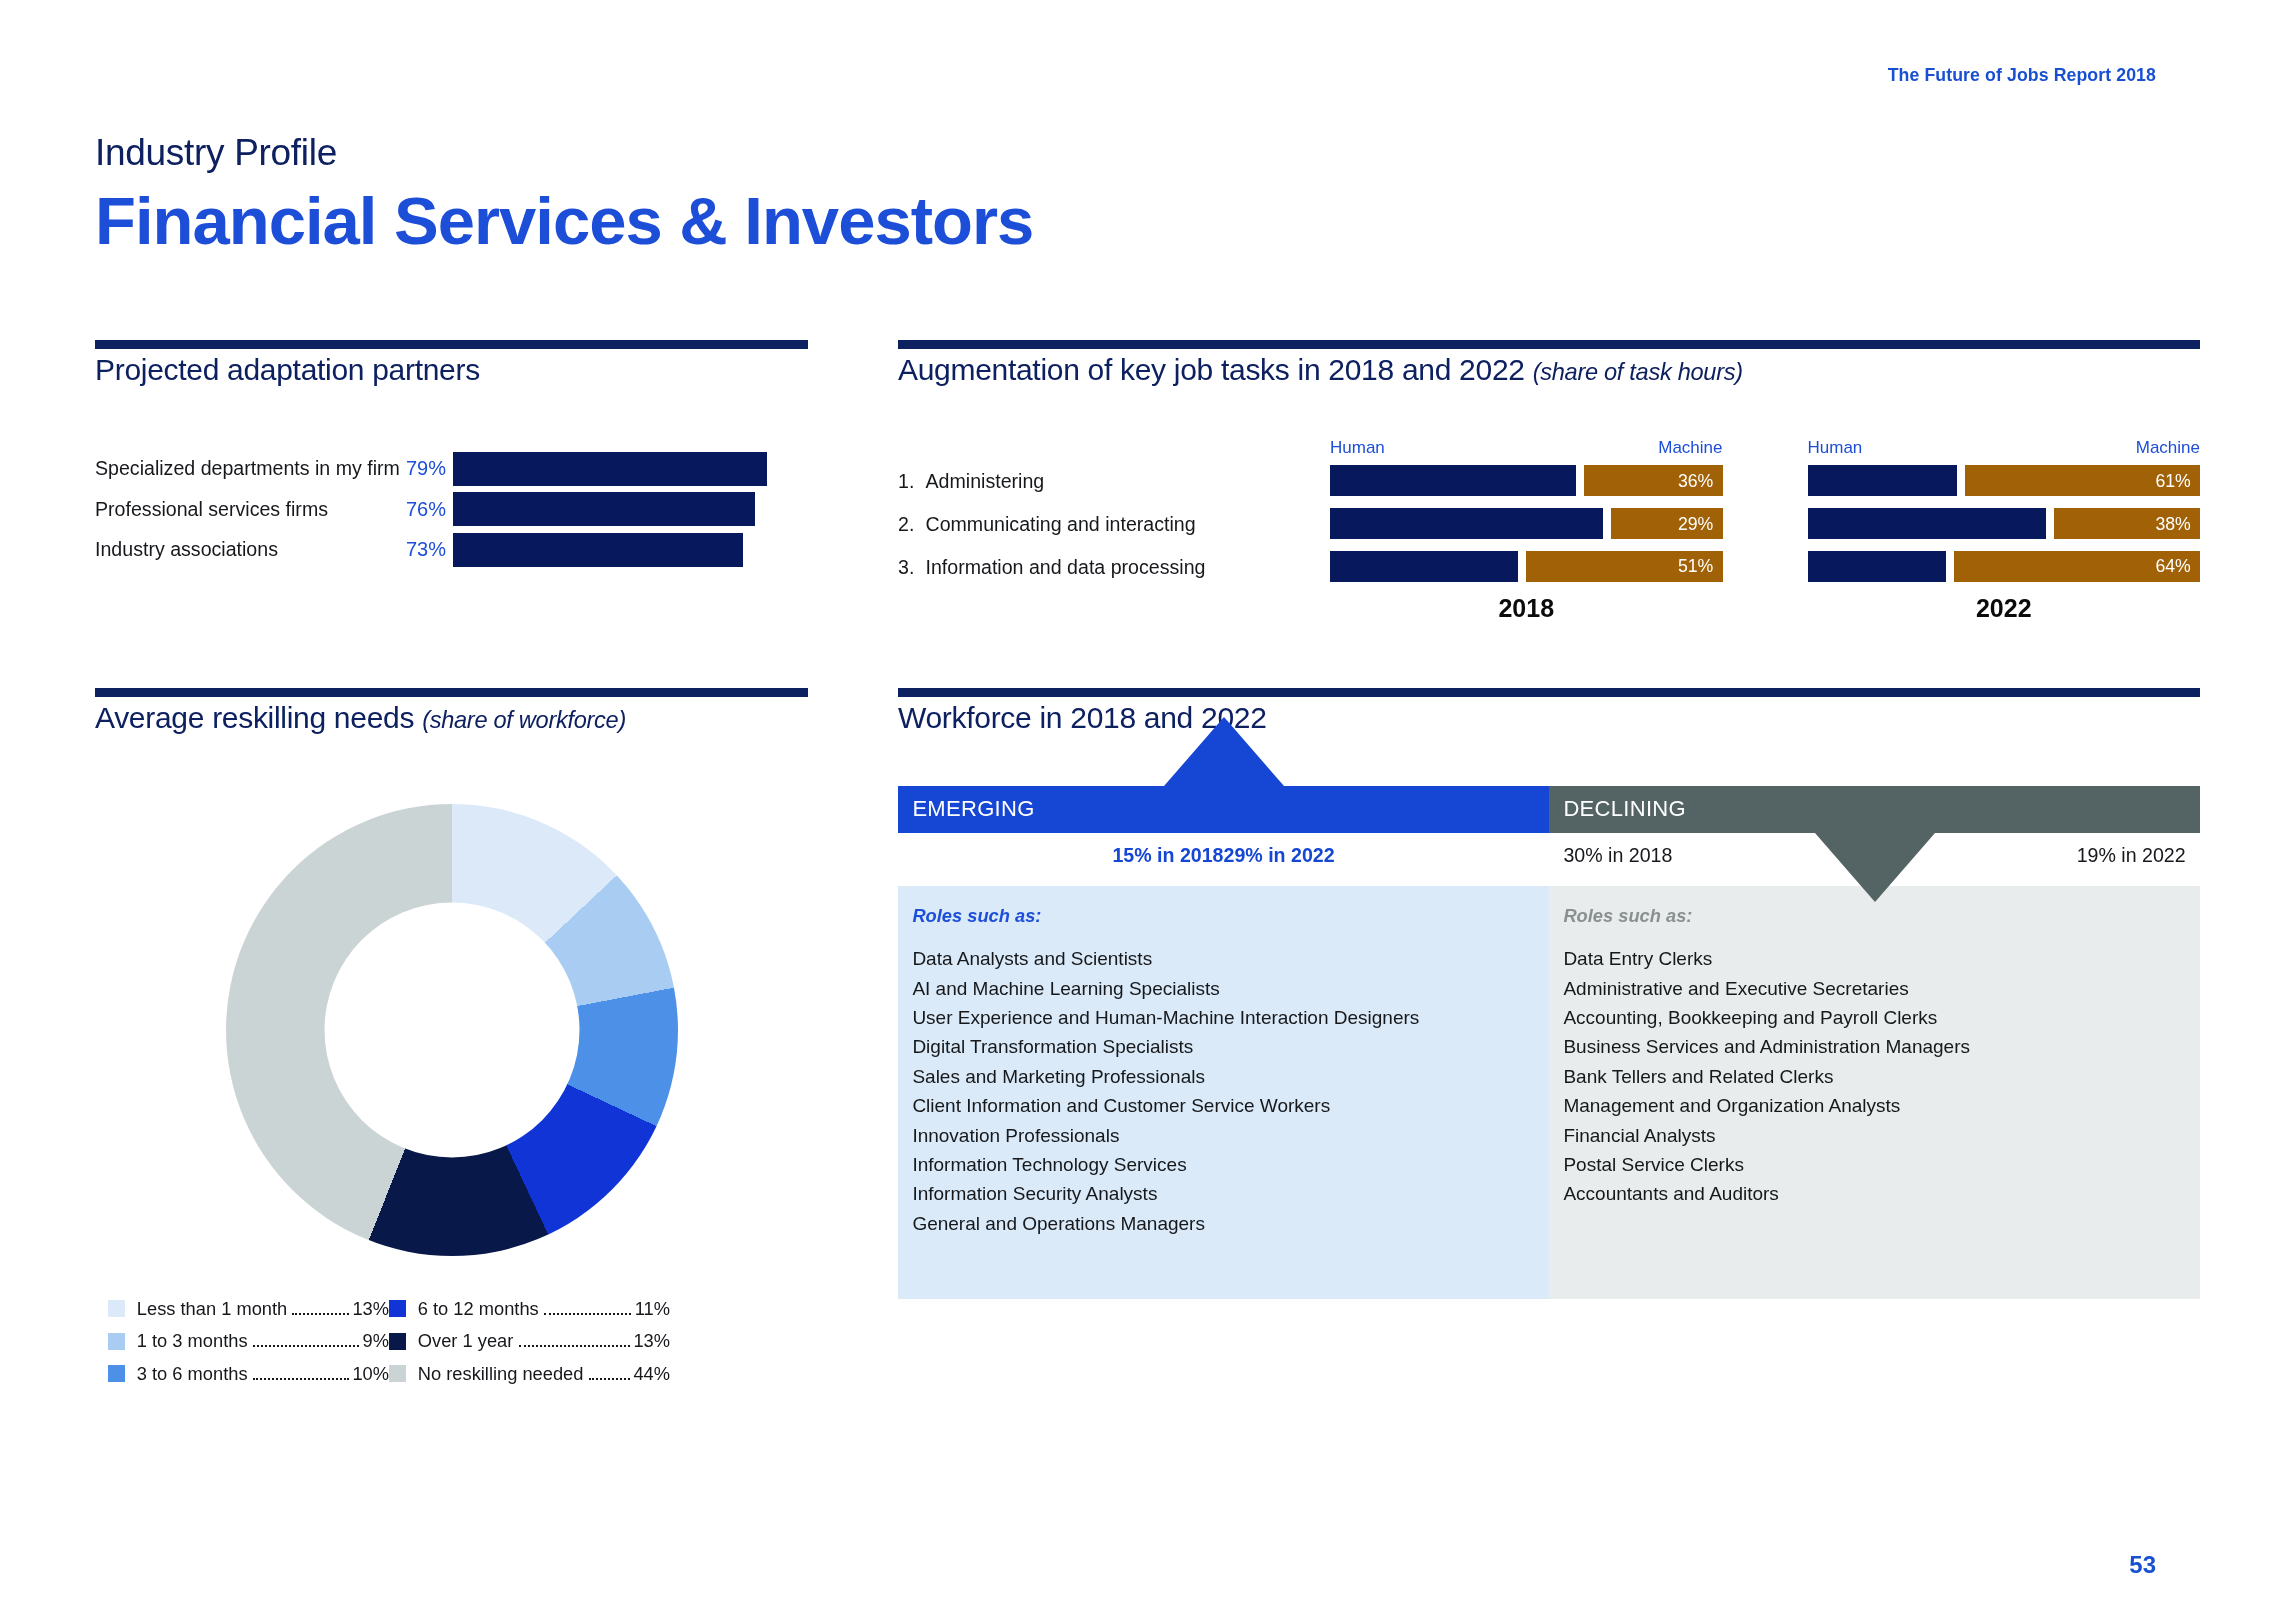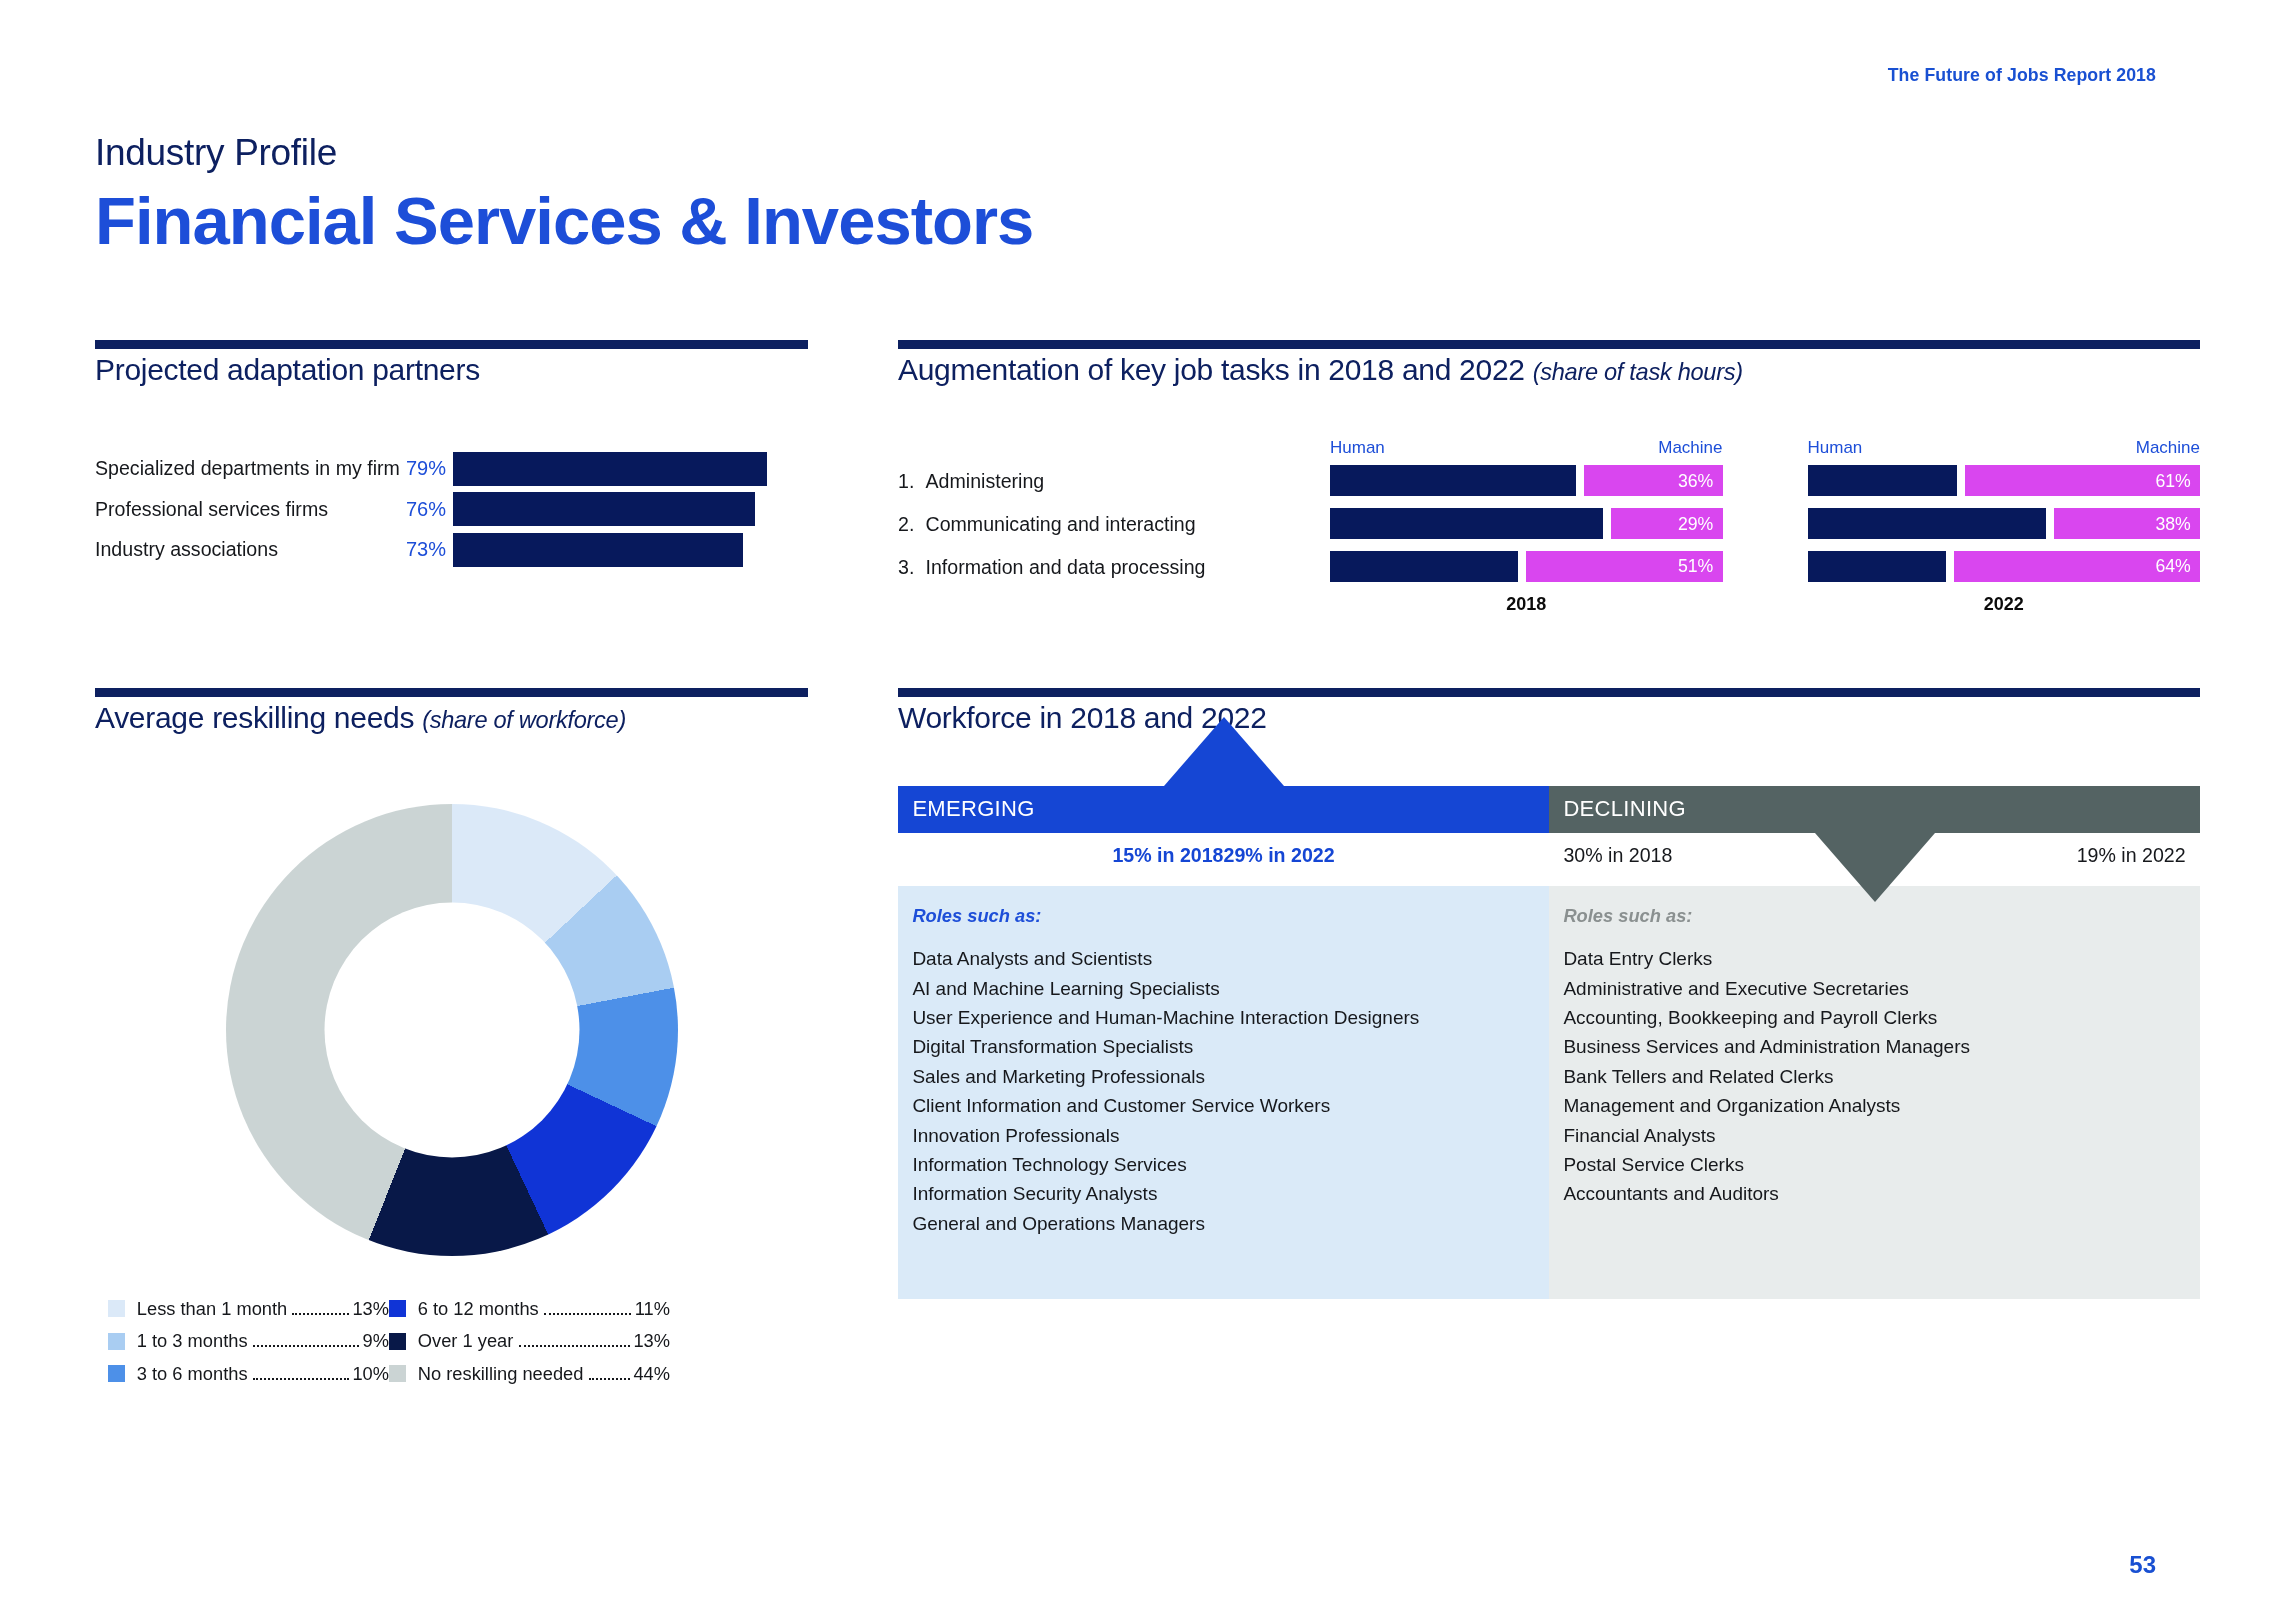--- a/index.html
+++ b/index.html
@@ -134,35 +134,35 @@
     margin-bottom: 7.9px;
   }
   .aug-bar {
     position: relative;
     height: 31px;
     margin-bottom: 11.8px;
     display: flex;
   }
   .aug-seg-human { background: #07195c; }
   .aug-seg-machine {
-    background: #d946ef;
+    background: #a16207;
     position: relative;
     margin-left: 8px;
   }
   .aug-seg-machine .pct {
     position: absolute;
     right: 9.2px;
     top: 50%;
     transform: translateY(-50%);
     color: #ffffff;
     font-size: 17.7px;
   }
   .aug-year {
     text-align: center;
-    font-size: 18px;
+    font-size: 25px;
     font-weight: bold;
     color: #0b0b0b;
     margin-top: 11.8px;
   }
 
   
   #panel-reskilling { left: 95px; top: 688px; width: 713px; }
   .donut-wrap {
     position: relative;
     margin: 69px auto 0;

